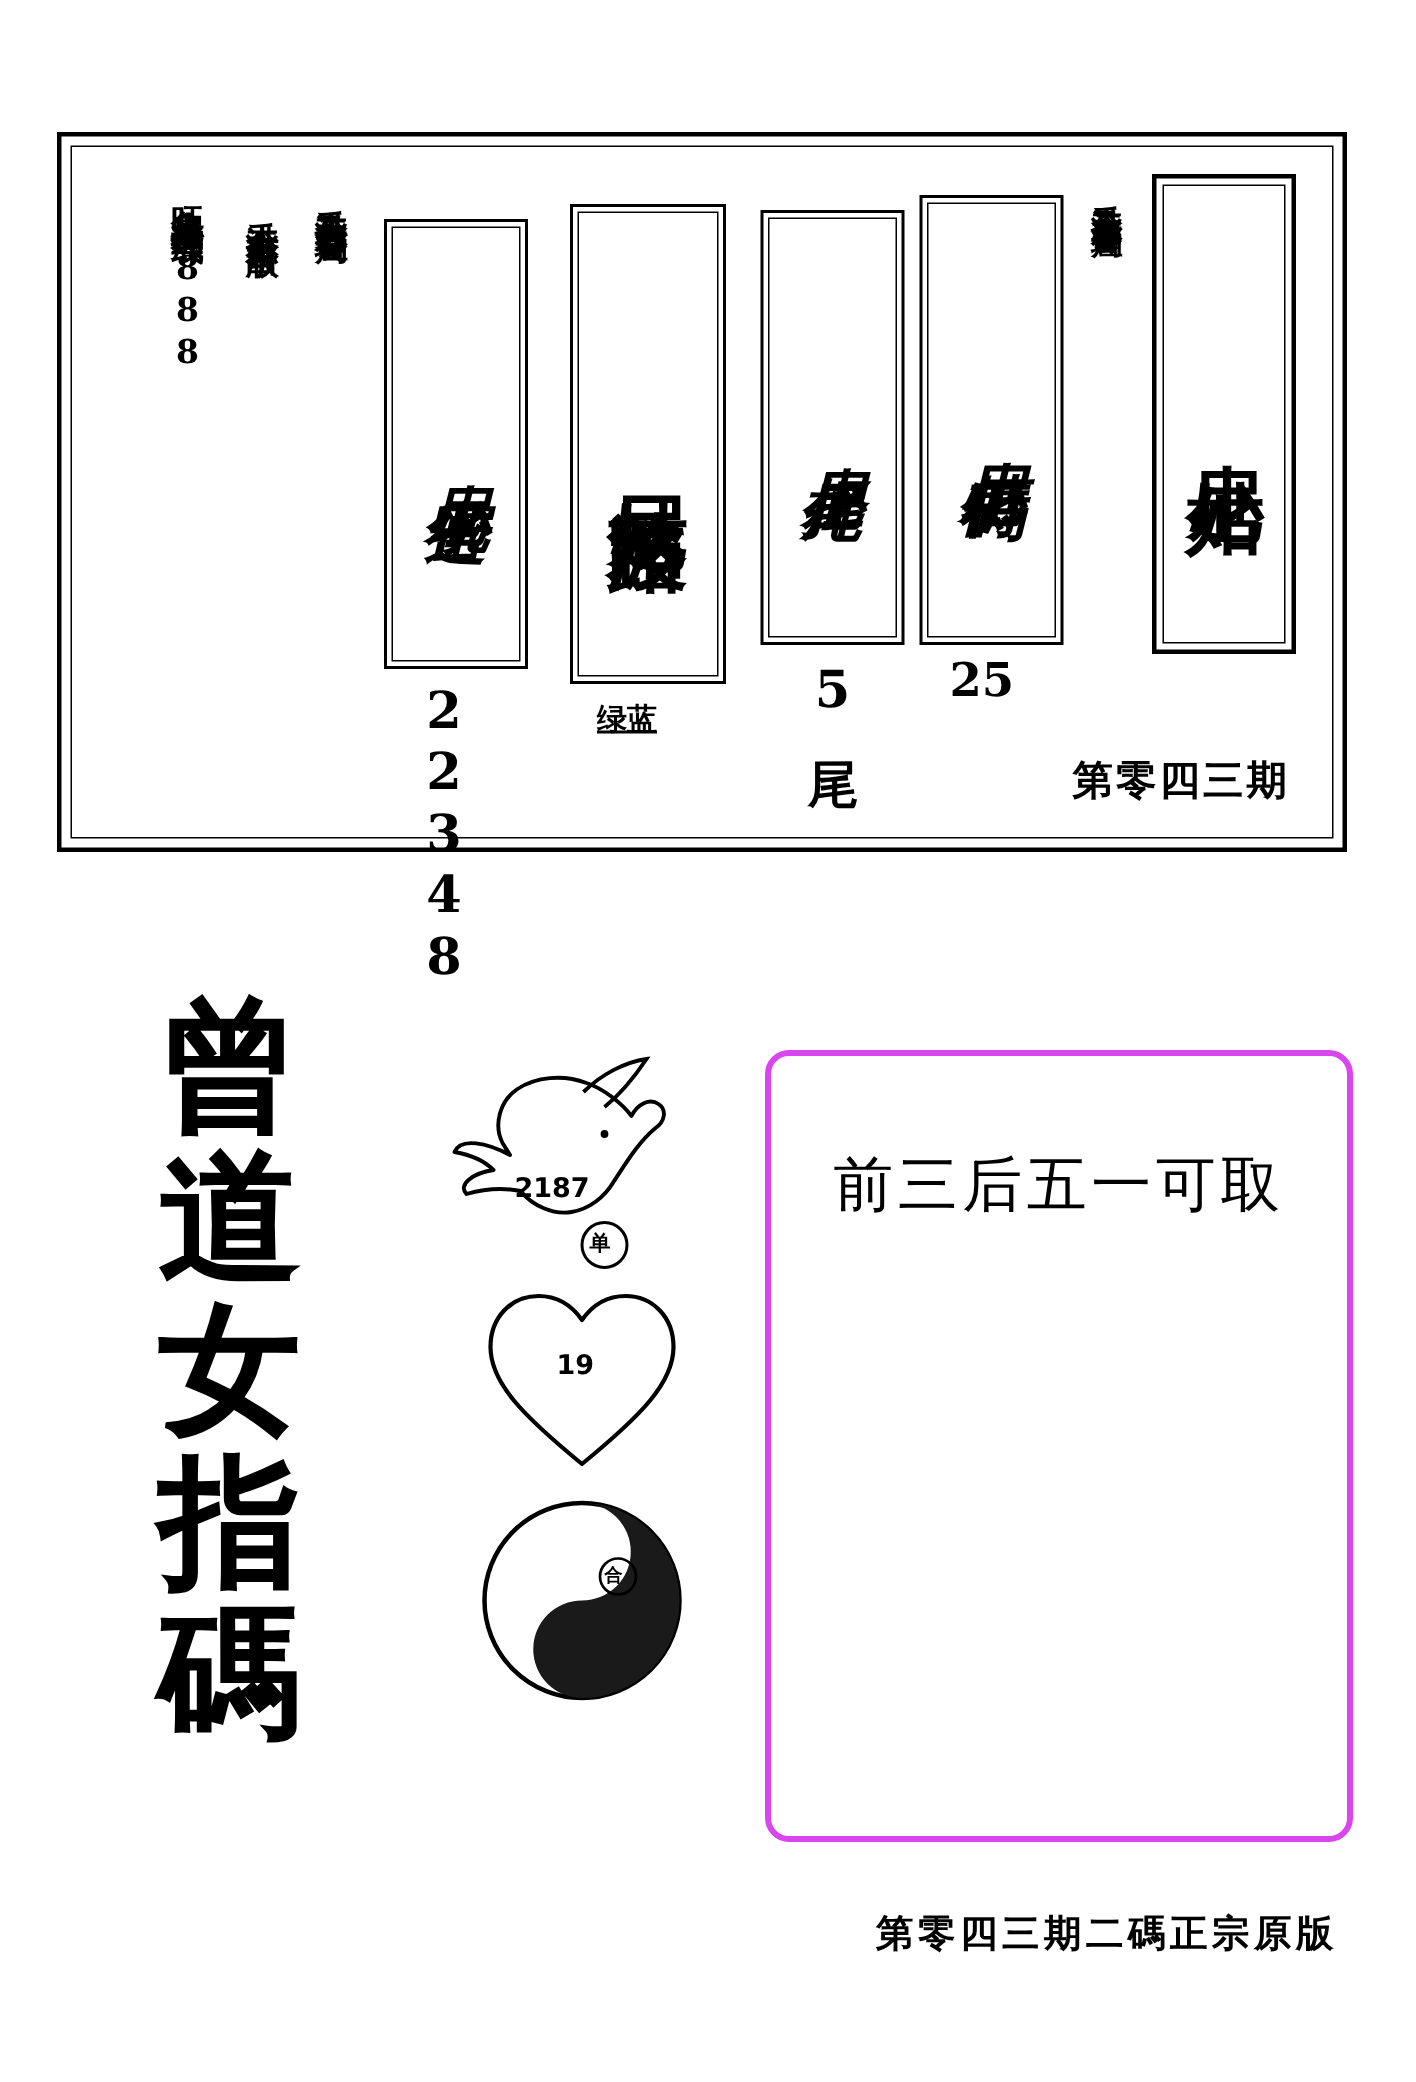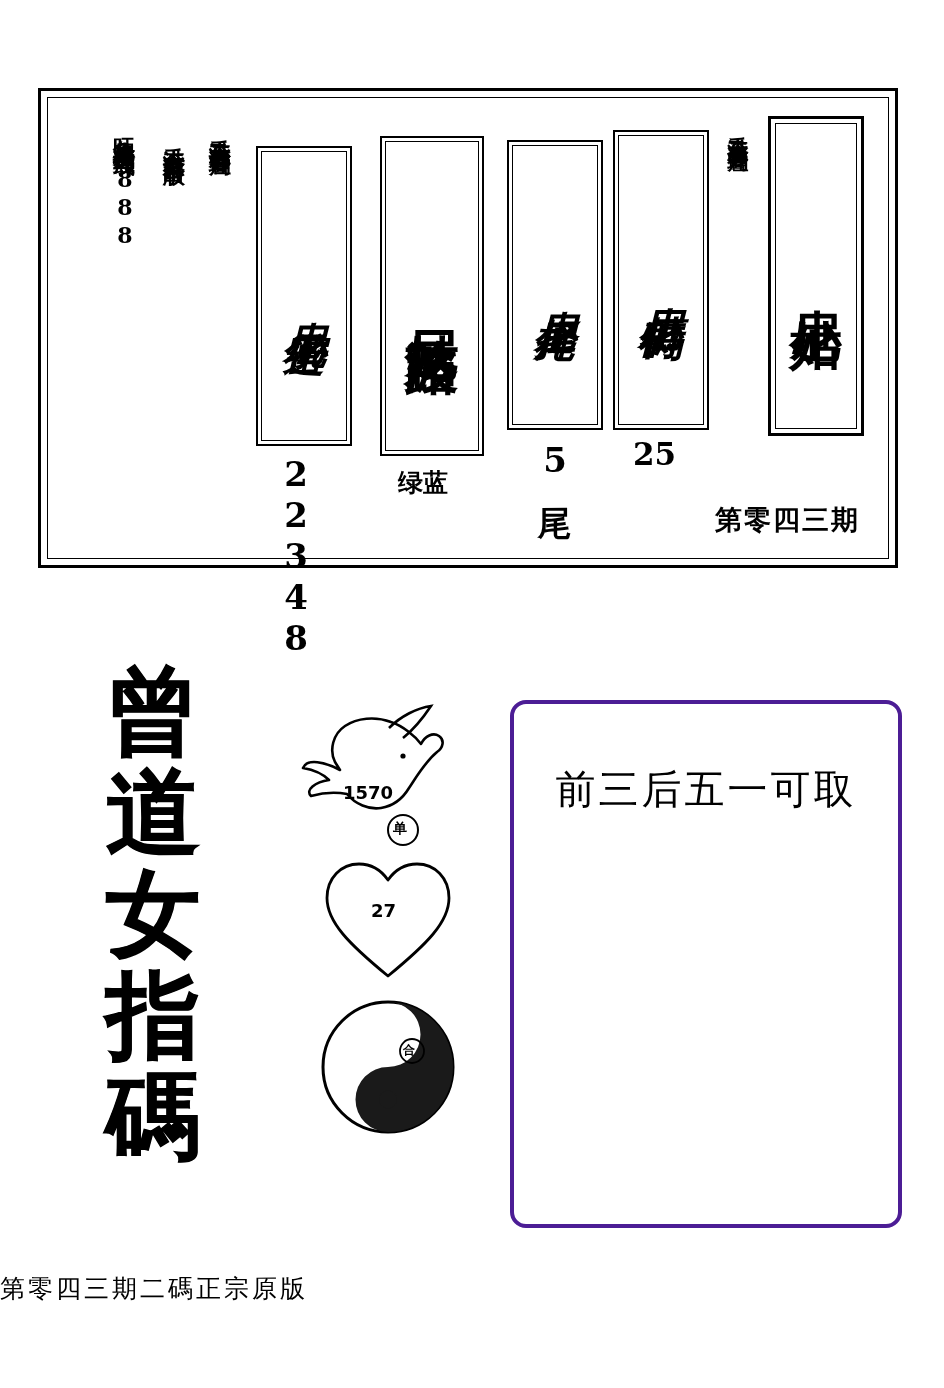--- a/index.html
+++ b/index.html
@@ -119,21 +119,21 @@
   .box-miexuan .vtext  { font-size: 42px; letter-spacing: 4px; }
 
   .under-num {
     position: absolute;
     font-weight: bold;
     font-family: "DejaVu Serif", serif;
   }
   .num-25   { left: 585px; top: 338px; font-size: 31px; }
   .num-wei  { left: 490px; top: 342px; font-size: 34px; }
   .num-wei .v { writing-mode: vertical-rl; text-orientation: upright; line-height: 1; }
-  .num-color{ left: 350px; top: 368px; font-size: 25px; font-weight: bold; }
+  .num-color{ left: 350px; top: 368px; font-size: 20px; font-weight: bold; text-decoration: underline; }
   .num-2234 { left: 228px; top: 356px; font-size: 34px; }
   .num-2234 .v { writing-mode: vertical-rl; text-orientation: upright; letter-spacing: 1px; }
 
   
   .lbl {
     position: absolute;
     font-weight: bold;
   }
   .lbl-1 { left: 158px; top: 24px;  font-size: 22px; }
   .lbl-2 { left: 112px; top: 32px;  font-size: 22px; }
@@ -170,43 +170,43 @@
     font-weight: bold;
   }
 
   
   .phrase-box {
     position: absolute;
     left: 510px;
     top: 700px;
     width: 392px;
     height: 528px;
-    border: 4px solid #4c1d95;
+    border: 4px solid #d946ef;
     border-radius: 16px;
     box-sizing: border-box;
     background: #fff;
   }
   .phrase-line {
     font-family: "DejaVu Serif", serif;
     font-size: 40px;
     text-align: center;
     letter-spacing: 3px;
     margin-top: 44px;
   }
   .phrase-line:first-child { margin-top: 58px; }
 
   .footer {
     position: absolute;
     left: 0;
     top: 1272px;
     width: 892px;
-    text-align: left;
+    text-align: right;
     font-family: "DejaVu Serif", serif;
     font-size: 25px;
-    font-weight: normal;
+    font-weight: bold;
     letter-spacing: 3px;
   }
 
   svg { display: block; }
 </style>
 </head>
 <body>
 
 <div class="top-panel">
   <div class="top-panel-inner">
@@ -270,31 +270,31 @@
 <div class="symbols">
 
   <svg width="190" height="140" viewBox="0 0 190 140" style="position:absolute;left:0;top:0;">
     <path d="M55 70 C40 62 22 58 18 68 C30 70 38 74 44 80 C30 82 20 90 26 96
              C40 92 52 92 62 94 C70 104 84 110 96 108 C108 106 118 98 124 88
              C132 76 140 62 152 52 C158 48 160 40 154 36 C148 32 140 36 136 44
              C130 36 118 26 106 22 C90 16 72 18 60 26 C48 34 44 50 50 62 Z" fill="none" stroke="#000" stroke-width="2.6" stroke-linejoin="round"></path>
     <path d="M104 28 C116 16 132 8 146 6 C138 18 128 30 118 38" fill="none" stroke="#000" stroke-width="2.6"></path>
     <circle cx="118" cy="56" r="2.6" fill="#000"></circle>
   </svg>
-  <div class="sym-num" style="left:58px; top:82px; font-size:18px;">1570</div>
+  <div class="sym-num" style="left:58px; top:82px; font-size:18px;">2187</div>
   <svg width="36" height="36" viewBox="0 0 36 36" style="position:absolute;left:100px;top:112px;">
     <circle cx="18" cy="18" r="15" fill="none" stroke="#000" stroke-width="2"></circle>
   </svg>
   <div class="sym-num" style="left:108px; top:120px; font-size:14px;">单</div>
 
   <svg width="150" height="140" viewBox="0 0 150 140" style="position:absolute;left:28px;top:148px;">
     <path d="M75 128 C36 96 14 74 14 50 C14 30 28 16 46 16 C58 16 68 22 75 32
              C82 22 92 16 104 16 C122 16 136 30 136 50 C136 74 114 96 75 128 Z" fill="none" stroke="#000" stroke-width="2.8" stroke-linejoin="round"></path>
   </svg>
-  <div class="sym-num" style="left:86px; top:200px; font-size:18px;">27</div>
+  <div class="sym-num" style="left:86px; top:200px; font-size:18px;">19</div>
 
   <svg width="150" height="150" viewBox="0 0 150 150" style="position:absolute;left:28px;top:292px;">
     <circle cx="75" cy="75" r="65" fill="#ffffff" stroke="#000" stroke-width="3"></circle>
     <path d="M75 10 A65 65 0 0 1 75 140 A32.5 32.5 0 0 1 75 75 A32.5 32.5 0 0 0 75 10 Z" fill="#1a1a1a"></path>
     <circle cx="75" cy="42.5" r="9" fill="#ffffff"></circle>
     <circle cx="75" cy="107.5" r="9" fill="#1a1a1a"></circle>
   </svg>
   <div class="sym-num" style="left:82px; top:330px; font-size:20px; color:#fff;">35</div>
   <svg width="30" height="30" viewBox="0 0 30 30" style="position:absolute;left:112px;top:336px;">
     <circle cx="15" cy="15" r="12" fill="none" stroke="#000" stroke-width="1.8"></circle>

